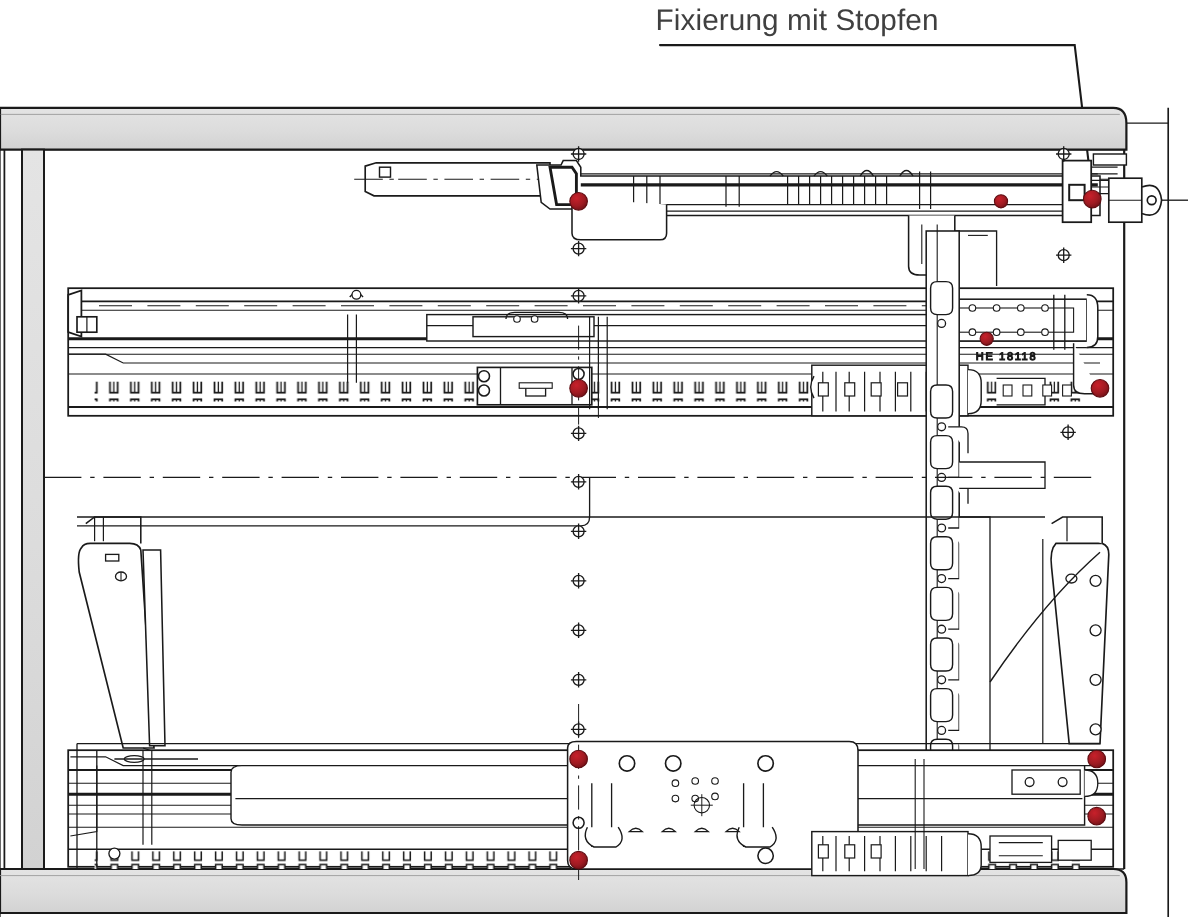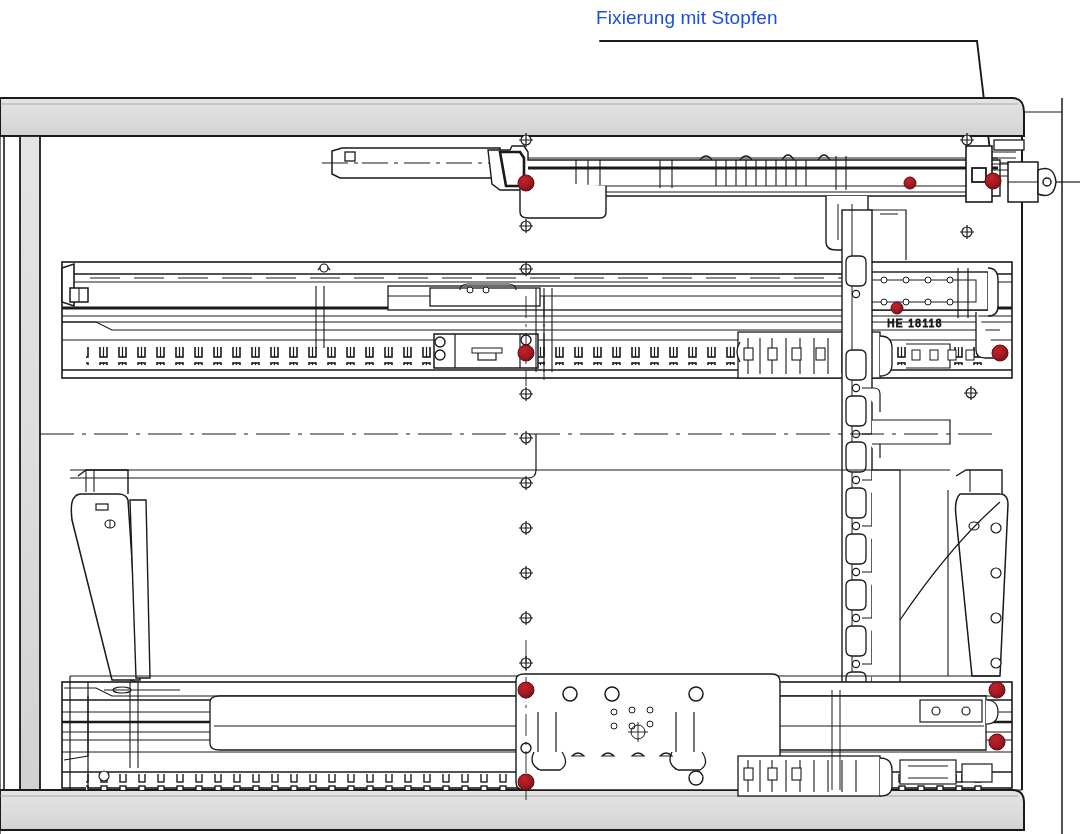--- a/index.html
+++ b/index.html
@@ -7,23 +7,23 @@
     width:1080px;height:834px;overflow:hidden;position:relative;
     font-family:"Liberation Sans","DejaVu Sans",sans-serif;
   }
   #stage{position:absolute;inset:0;width:1080px;height:794px;}
   #stage svg{display:block;width:1080px;height:834px;}
 
   .callout-label{
     position:absolute;
     left:596px; top:2px;
     font-family:"Liberation Sans","DejaVu Sans",sans-serif;
-    font-size:19px;
+    font-size:27px;
     line-height:32px;
-    color:#1d4ed8;
+    color:#404040;
     letter-spacing:0.1px;
     white-space:nowrap;
   }
 </style>
 </head>
 <body>
 
 <div id="stage">
   <svg viewBox="0 0 1080 834" xmlns="http://www.w3.org/2000/svg">
 

